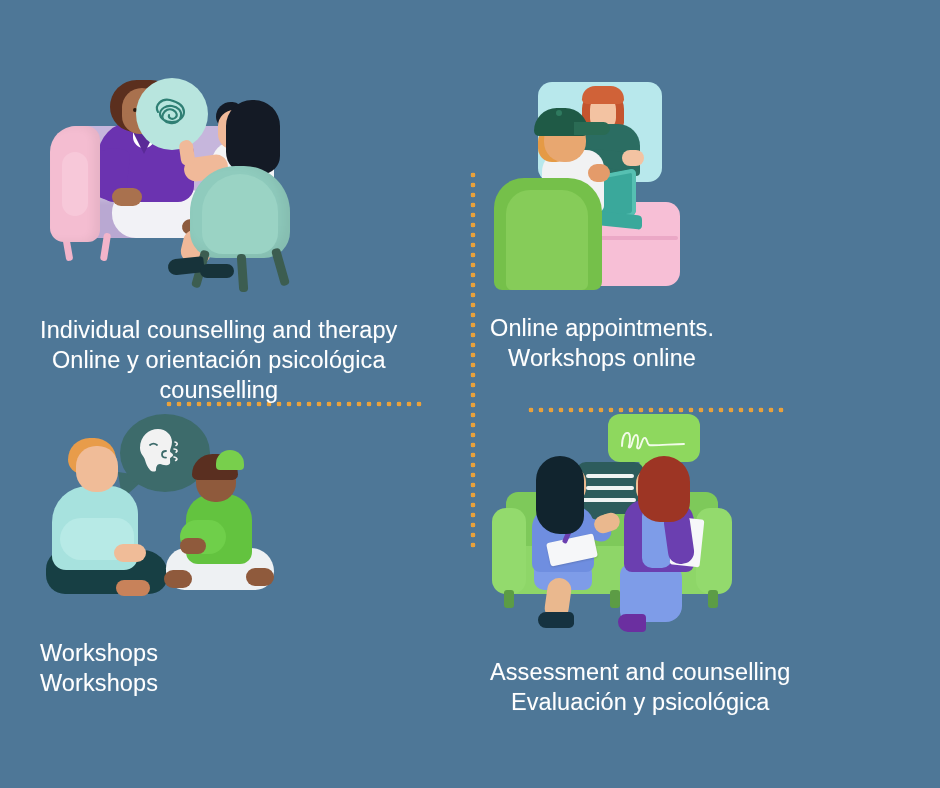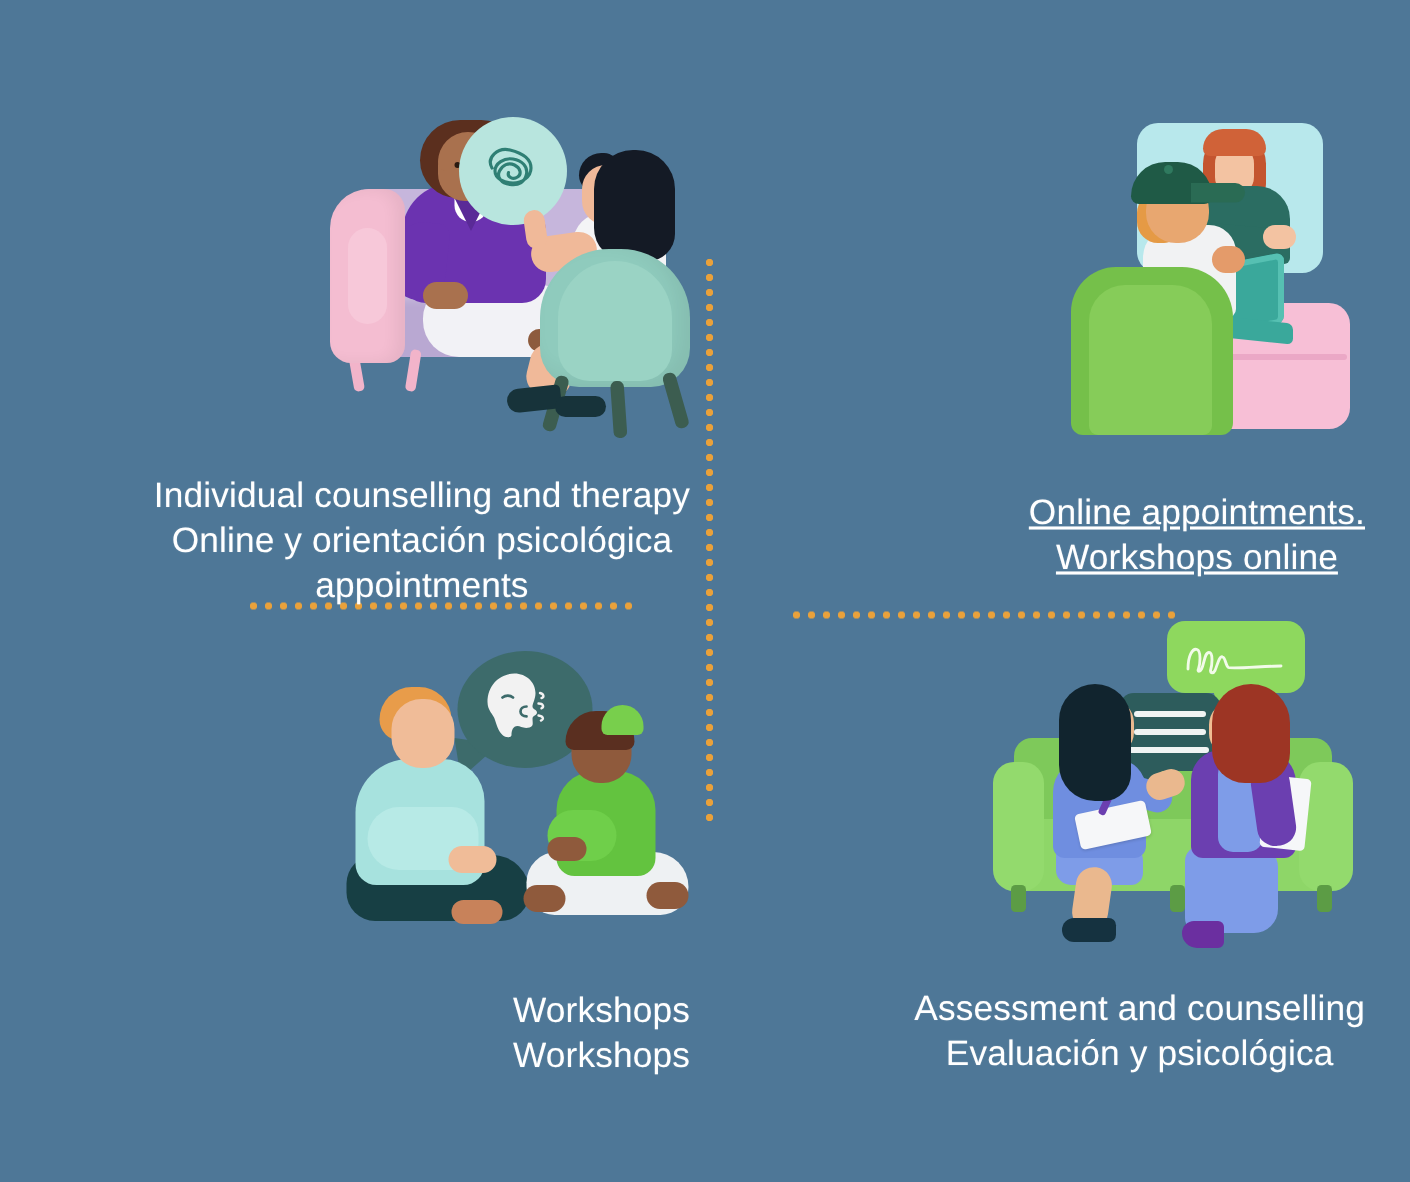--- a/index.html
+++ b/index.html
@@ -17,21 +17,21 @@
     height: 788px;
     background: #4e7797;
     overflow: hidden;
   }
 
   
   .cell {
     position: absolute;
     display: flex;
     flex-direction: column;
-    align-items: flex-end;
+    align-items: flex-start;
   }
   .art {
     position: relative;
   }
   .caption {
     text-align: center;
     color: #ffffff;
     font-size: 23.5px;
     line-height: 30px;
     letter-spacing: .1px;
@@ -540,21 +540,21 @@
       <div class="i1-chlg1"></div>
         <div class="i1-chlg2"></div>
         <div class="i1-chlg3"></div>
       <div class="i1-th-shoe"></div>
       <div class="i1-th-shoe2"></div>
     </div>
 
     <div class="caption" style="margin-top:22px;">
       <span class="line">Individual counselling and therapy</span>
       <span class="line">Online y orientación psicológica</span>
-      <span class="line">appointments</span>
+      <span class="line">counselling</span>
     </div>
   </div>
 
   <div class="cell" style="left:490px; top:78px; width:420px;">
     <div class="art ill2">
       <div class="i2-desk"></div>
       <div class="i2-desk-line"></div>
       <div class="i2-screen"></div>
       <div class="i2-tail"></div>
       <div class="i2-t-hair"></div>
@@ -570,27 +570,27 @@
       <div class="i2-c-hand"></div>
       <div class="i2-c-hairback"></div>
       <div class="i2-c-head"></div>
       <div class="i2-cap"></div>
       <div class="i2-cap-brim"></div>
       <div class="i2-cap-btn"></div>
       <div class="i2-chair"></div>
       <div class="i2-chair-in"></div>
     </div>
 
-    <div class="caption" style="margin-top:33px;text-decoration:underline;">
+    <div class="caption" style="margin-top:20px;">
       <span class="line">Online appointments.</span>
       <span class="line">Workshops online</span>
     </div>
   </div>
 
-  <div class="cell" style="left:40px; top:432px; width:420px;">
+  <div class="cell" style="left:40px; top:412px; width:420px;">
     <div class="art ill3">
       <div class="i3-btail"></div>
       <div class="i3-bubble"></div>
       <svg class="i3-head-icon" viewBox="0 0 44 50">
         <path d="M4 22C4 10 13 3 22 3c8 0 14 6 14 13 0 4-2 7-2 9 0 2 3 2 3 4s-3 2-3 4c0 3 1 5-2 6-4 1-6-1-8-1-3 0-4 3-4 6 0 2-4 2-6 0-3-3-4-7-5-10-1-4-5-6-5-12z" fill="#f2f2f2"></path>
         <path d="M14 19c2-1.6 5-1.6 7 0" stroke="#3d6b6b" stroke-width="1.8" fill="none" stroke-linecap="round"></path>
         <path d="M30 25c-2.5 0-4 1.6-4 3.4s1.6 3.2 4 3.2" stroke="#3d6b6b" stroke-width="1.8" fill="none" stroke-linecap="round"></path>
         <path d="M38 23c3 0 4 2 2 3.2M38 31c3 .4 4 2.4 1.6 3.4M39 16c2.6.6 3 2.6 1 3.4" stroke="#f2f2f2" stroke-width="1.6" fill="none" stroke-linecap="round"></path>
       </svg>
       <div class="i3-a-legs"></div>

